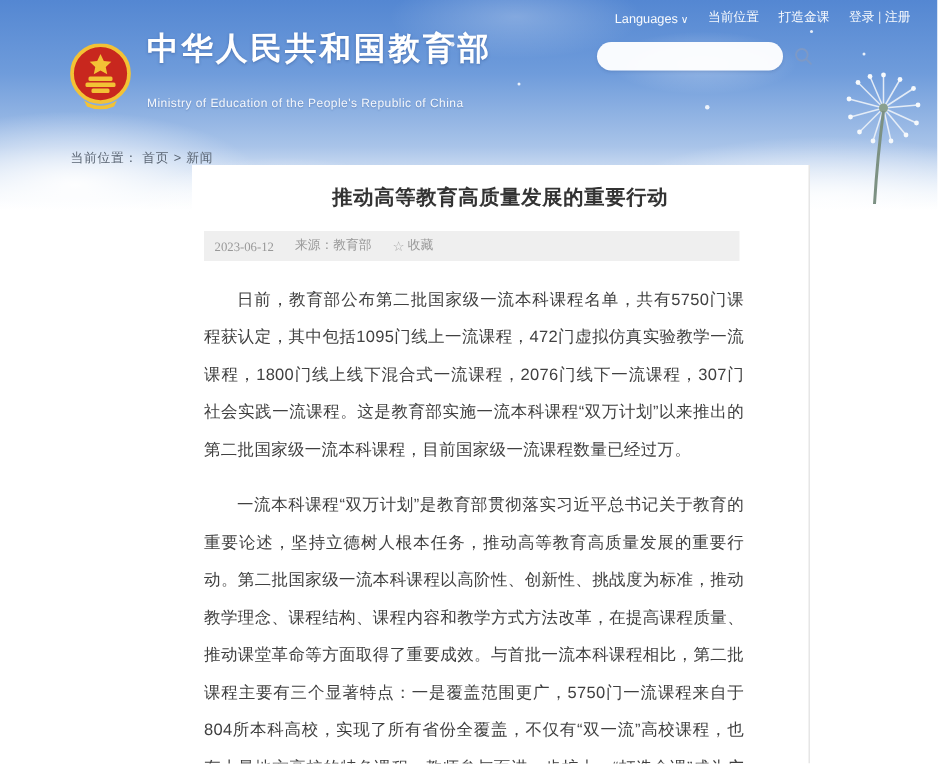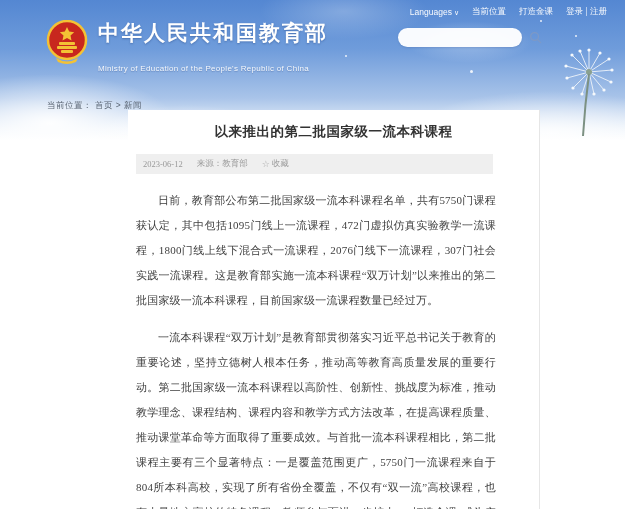--- a/index.html
+++ b/index.html
@@ -25,21 +25,21 @@
   
   .topnav {
     position:absolute; top:6px; right:18px; display:flex; align-items:center; gap:13px;
     font-size:8.5px; color:rgba(255,255,255,.96); z-index:5;
   }
   .topnav span { cursor:pointer; }
   .chev { font-size:7px; margin-left:2px; }
   .sep { opacity:.8; }
 
   
-  .brand { position:absolute; left:46px; top:20px; display:flex; align-items:flex-start; gap:10px; z-index:5; }
+  .brand { position:absolute; left:46px; top:20px; display:flex; align-items:flex-end; gap:10px; z-index:5; }
   .emblem { width:42px; height:44px; flex:0 0 auto; }
   .brand-text .zh {
     color:#fff; font-weight:bold; font-size:21px; letter-spacing:2px;
     text-shadow:0 1px 2px rgba(40,70,130,.45); line-height:26px;
   }
   .brand-text .en {
     color:rgba(255,255,255,.92); font-size:8px; margin-top:18px; letter-spacing:.3px;
     text-shadow:0 1px 1px rgba(40,70,130,.35);
   }
 
@@ -79,21 +79,20 @@
     display:flex; align-items:center; font-size:8.5px; color:#999;
     padding-left:7px; gap:14px;font-family:Liberation Serif, serif;
   }
   .meta .fav { display:flex; align-items:center; gap:2px; cursor:pointer; }
   .meta .star { font-size:9px; color:#aaa; }
   .body-text { margin:14px 43px 0 8px; }
   .body-text p {
     font-size:11px; color:#404040; line-height:25px;
     text-align:justify; text-indent:2em; margin-bottom:12px;
     letter-spacing:.2px;
-    font-family:Liberation Serif, serif;
   }
 </style>
 </head>
 <body>
 
 <div class="sky">
   <i class="seed" style="left:300px;top:28px;width:3px;height:3px;"></i>
   <i class="seed" style="left:345px;top:55px;width:2px;height:2px;"></i>
   <i class="seed" style="left:470px;top:70px;width:3px;height:3px;"></i>
   <i class="seed" style="left:540px;top:20px;width:2px;height:2px;"></i>
@@ -170,21 +169,21 @@
 </svg>
 
 <div class="crumb">
   <span>当前位置：</span>
   <a>首页</a>
   <span>&gt;</span>
   <a>新闻</a>
 </div>
 
 <div class="card">
-  <div class="art-title">以来推出的第二批国家级一流本科课程</div>
+  <div class="art-title">推动高等教育高质量发展的重要行动</div>
   <div class="meta">
     <span>2023-06-12</span>
     <span>来源：教育部</span>
     <span class="fav">
       <span class="star">☆</span>
       <span>收藏</span>
     </span>
   </div>
   <div class="body-text">
     <p>日前，教育部公布第二批国家级一流本科课程名单，共有5750门课程获认定，其中包括1095门线上一流课程，472门虚拟仿真实验教学一流课程，1800门线上线下混合式一流课程，2076门线下一流课程，307门社会实践一流课程。这是教育部实施一流本科课程“双万计划”以来推出的第二批国家级一流本科课程，目前国家级一流课程数量已经过万。</p>

